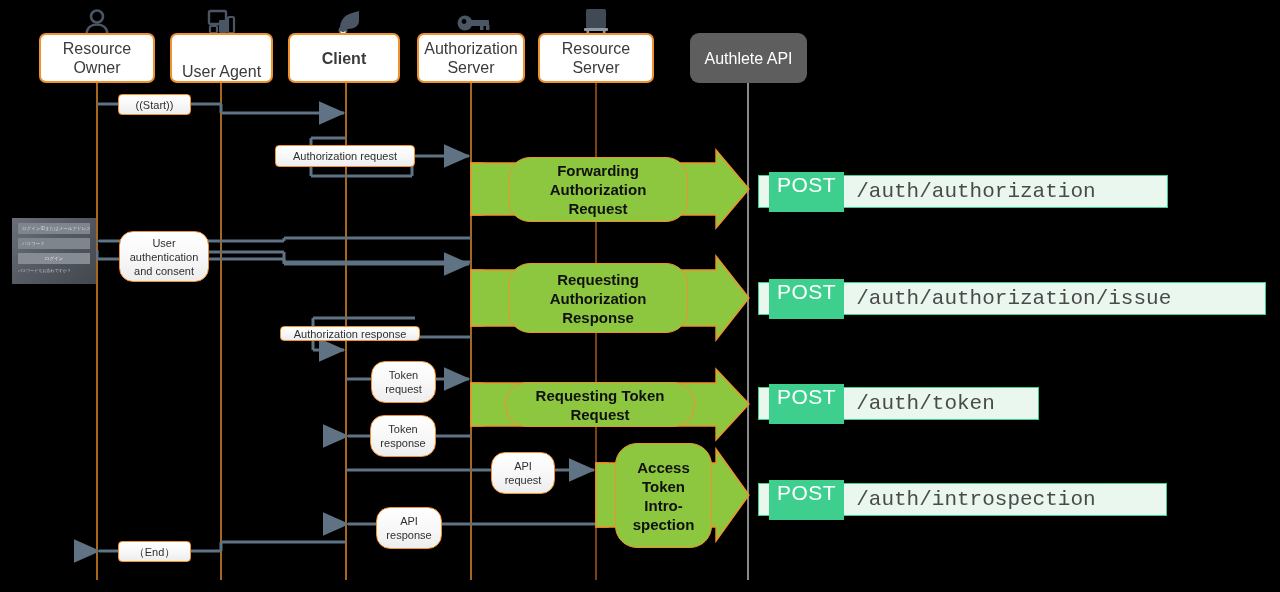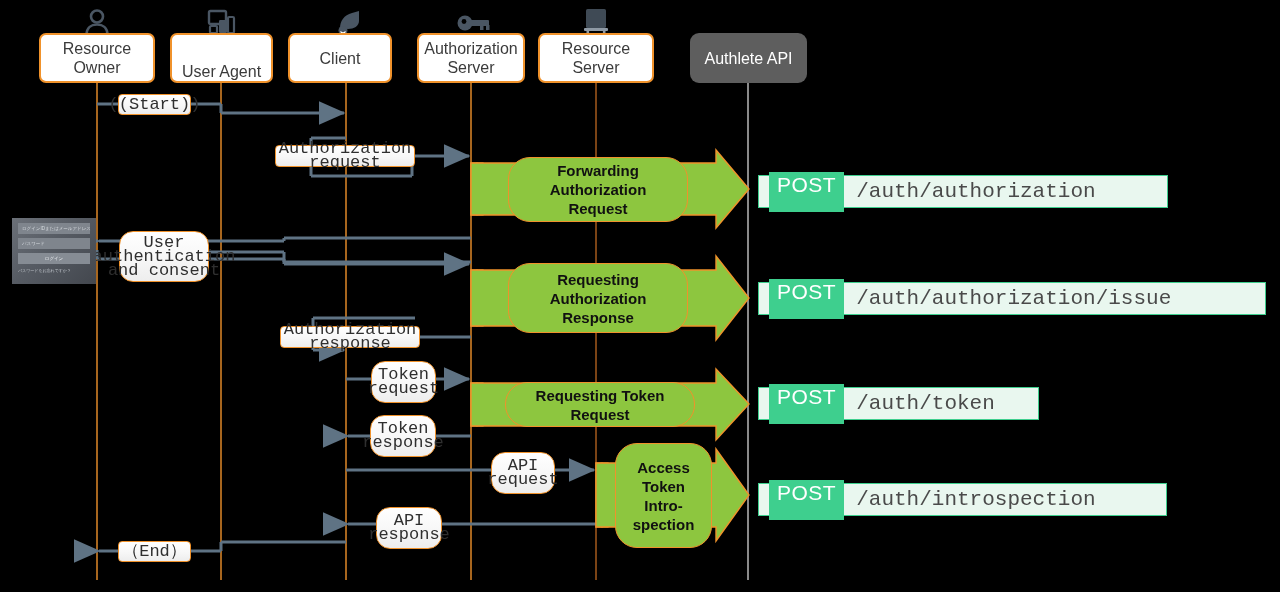--- a/index.html
+++ b/index.html
@@ -57,25 +57,24 @@
     position: absolute;
     box-sizing: border-box;
     background: linear-gradient(180deg, #ffffff 0%, #f7f7f7 55%, #ededed 100%);
     border: 1px solid #f0922b;
     border-radius: 5px;
     display: flex;
     align-items: center;
     justify-content: center;
     text-align: center;
     color: #2f2f2f;
-    font-size: 17px;
+    font-size: 11px;
     line-height: 14px;
     padding: 2px 6px;
     z-index: 8;
-    font-family: Liberation Mono, monospace;
   }
   .msg.rounded { border-radius: 14px; }
   .msg.flat { border-radius: 4px; }
 
   
   .proc {
     position: absolute;
     z-index: 7;
   }
   .proc-label {
@@ -314,21 +313,21 @@
     <div>
       <div>Resource</div>
       <div>Owner</div>
     </div>
   </div>
   <div class="actor-box" style="left:170px; top:33px; width:103px; height:50px;align-items:flex-end;">
     <div>
         <div>User Agent</div>
       </div>
   </div>
-  <div class="actor-box" style="left:288px; top:33px; width:104px; height:50px;">
+  <div class="actor-box" style="left:288px; top:33px; width:112px; height:50px;font-weight:bold;">
     <div>
         <div>Client</div>
       </div>
   </div>
   <div class="actor-box" style="left:417px; top:33px; width:108px; height:50px;">
     <div>
       <div>Authorization</div>
       <div>Server</div>
     </div>
   </div>
@@ -382,21 +381,21 @@
   </div>
 
   <div class="msg rounded" style="left:119px; top:231px; width:90px; height:51px;">
     <div>
       <div>User</div>
       <div>authentication</div>
       <div>and consent</div>
     </div>
   </div>
 
-  <div class="msg flat" style="left:280px; top:326px; width:140px; height:22px;">
+  <div class="msg flat" style="left:280px; top:326px; width:140px; height:15px;">
     <span>Authorization response</span>
   </div>
 
   <div class="msg rounded" style="left:371px; top:361px; width:65px; height:42px;">
     <div>
       <div>Token</div>
       <div>request</div>
     </div>
   </div>
 

